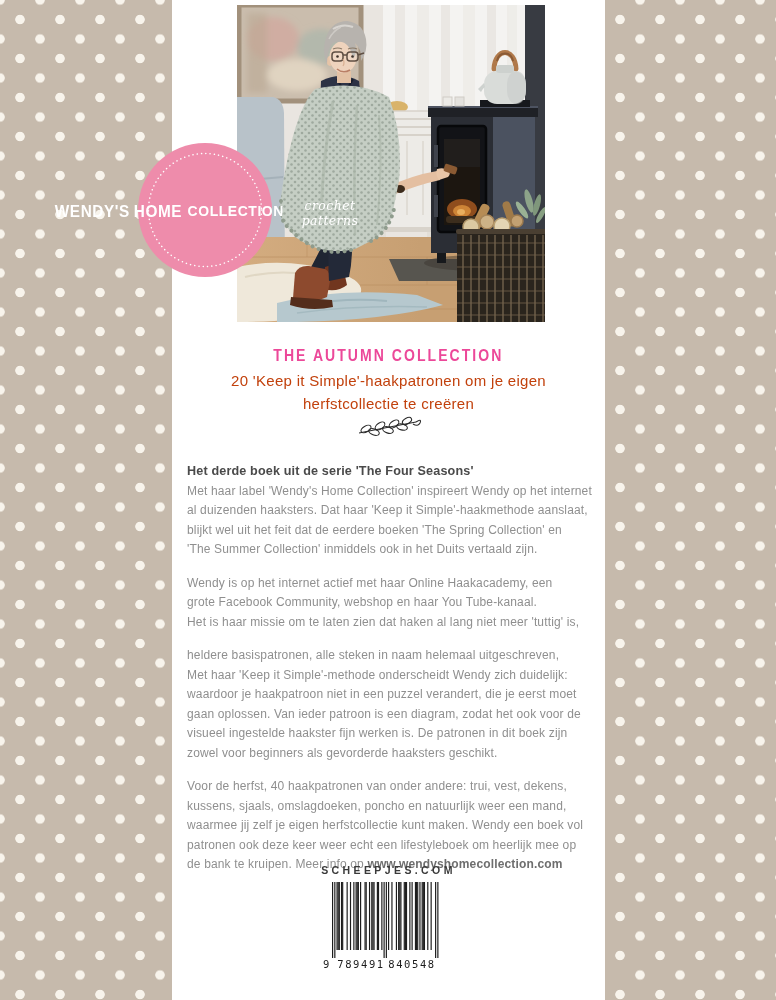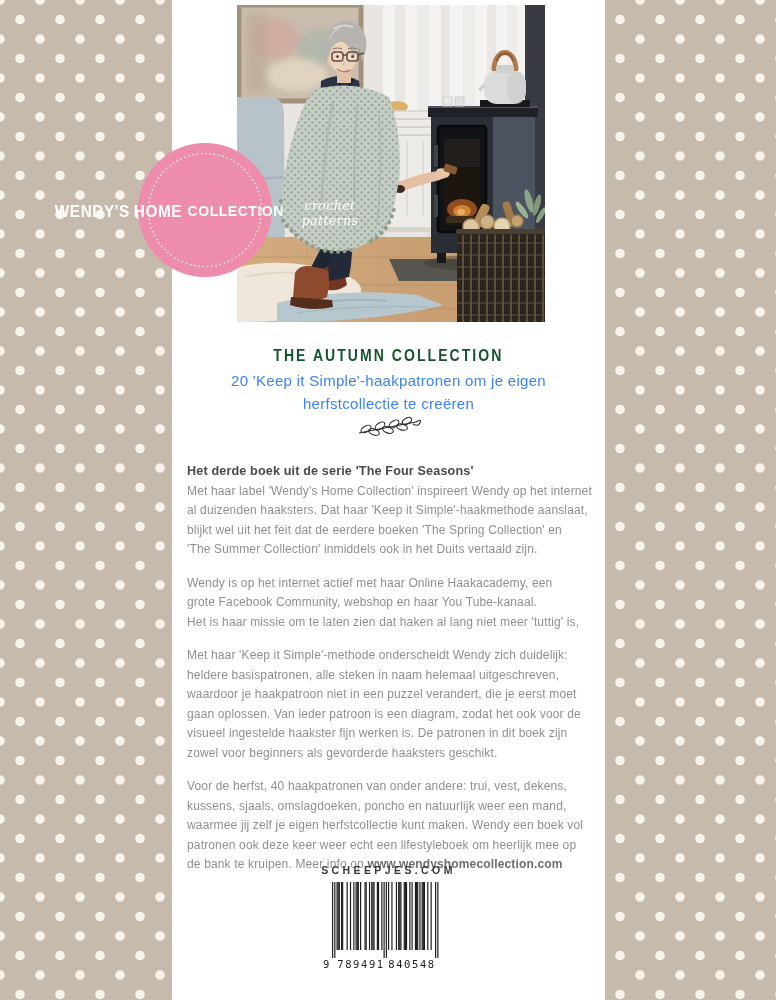--- a/index.html
+++ b/index.html
@@ -30,26 +30,26 @@
   .badge-text{
     position:absolute;inset:0;display:flex;align-items:center;justify-content:center;
     color:#ffffff;text-align:center;padding-top:2px;
   }
   .badge-line{font-weight:700;font-size:16.5px;line-height:18.5px;letter-spacing:.6px;transform:scaleX(.93);}
   .badge-line.small{font-size:15px;}
   .badge-script{margin-top:3px;font-family:"DejaVu Serif", serif;font-style:italic;font-size:12.5px;letter-spacing:.4px;}
   .badge-flourish{margin-top:-2px;margin-left:14px;}
   
   .title{
-    position:absolute;left:0;top:346px;width:100%;text-align:center;color:#14532d;
+    position:absolute;left:0;top:346px;width:100%;text-align:center;color:#ec4899;
   }
   .title .cond{display:inline-block;font-weight:700;font-size:16.5px;letter-spacing:2.4px;transform:scaleX(.85);transform-origin:center;}
   .subtitle{
     position:absolute;left:0;top:369px;width:100%;text-align:center;
-    color:#3b82f6;font-size:15px;line-height:23px;letter-spacing:.3px;
+    color:#c2410c;font-size:15px;line-height:23px;letter-spacing:.3px;
   }
   .leaf{position:absolute;left:0;top:414px;width:100%;text-align:center;}
   
   .bodycol{
     position:absolute;left:15px;top:462px;width:412px;
     color:#8f8f8f;font-size:12px;line-height:19.5px;letter-spacing:.15px;
   }
   .bodycol .lead{color:#4a4a4a;font-weight:700;margin:0;font-size:12.6px;}
   .bodycol p{margin:0 0 14px 0;}
   .ln{display:block;white-space:nowrap;}
@@ -277,22 +277,22 @@
         <span class="ln">al duizenden haaksters. Dat haar 'Keep it Simple'-haakmethode aanslaat,</span>
         <span class="ln">blijkt wel uit het feit dat de eerdere boeken 'The Spring Collection' en</span>
         <span class="ln">'The Summer Collection' inmiddels ook in het Duits vertaald zijn.</span>
       </p>
       <p>
         <span class="ln">Wendy is op het internet actief met haar Online Haakacademy, een</span>
         <span class="ln">grote Facebook Community, webshop en haar You Tube-kanaal.</span>
         <span class="ln">Het is haar missie om te laten zien dat haken al lang niet meer 'tuttig' is,</span>
       </p>
       <p>
+        <span class="ln">heldere basispatronen, alle steken in naam helemaal uitgeschreven,</span>
         <span class="ln">Met haar 'Keep it Simple'-methode onderscheidt Wendy zich duidelijk:</span>
-        <span class="ln">heldere basispatronen, alle steken in naam helemaal uitgeschreven,</span>
         <span class="ln">waardoor je haakpatroon niet in een puzzel verandert, die je eerst moet</span>
         <span class="ln">gaan oplossen. Van ieder patroon is een diagram, zodat het ook voor de</span>
         <span class="ln">visueel ingestelde haakster fijn werken is. De patronen in dit boek zijn</span>
         <span class="ln">zowel voor beginners als gevorderde haaksters geschikt.</span>
       </p>
       <p>
         <span class="ln">Voor de herfst, 40 haakpatronen van onder andere: trui, vest, dekens,</span>
         <span class="ln">kussens, sjaals, omslagdoeken, poncho en natuurlijk weer een mand,</span>
         <span class="ln">waarmee jij zelf je eigen herfstcollectie kunt maken. Wendy een boek vol</span>
         <span class="ln">patronen ook deze keer weer echt een lifestyleboek om heerlijk mee op</span>

